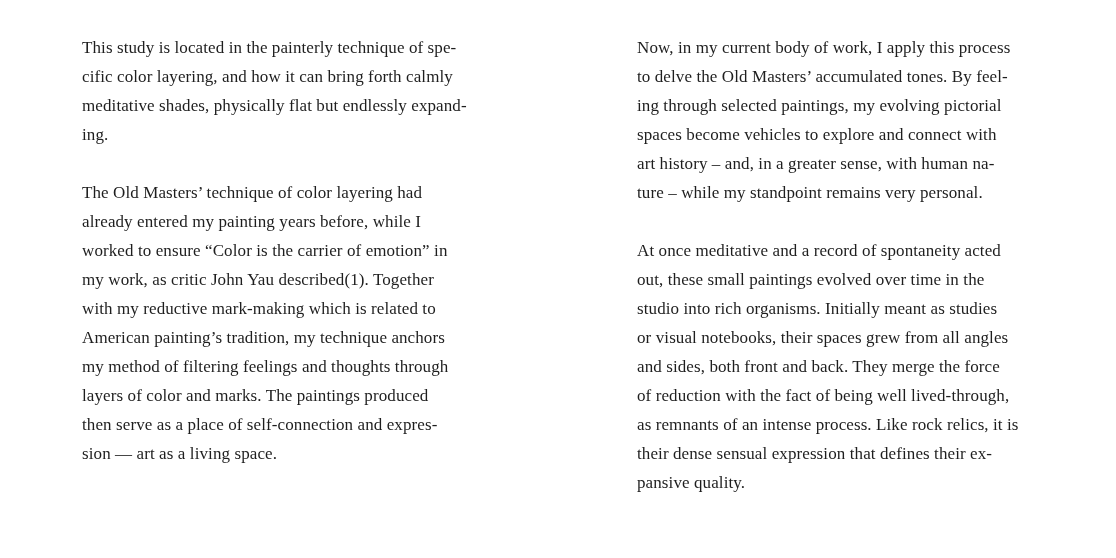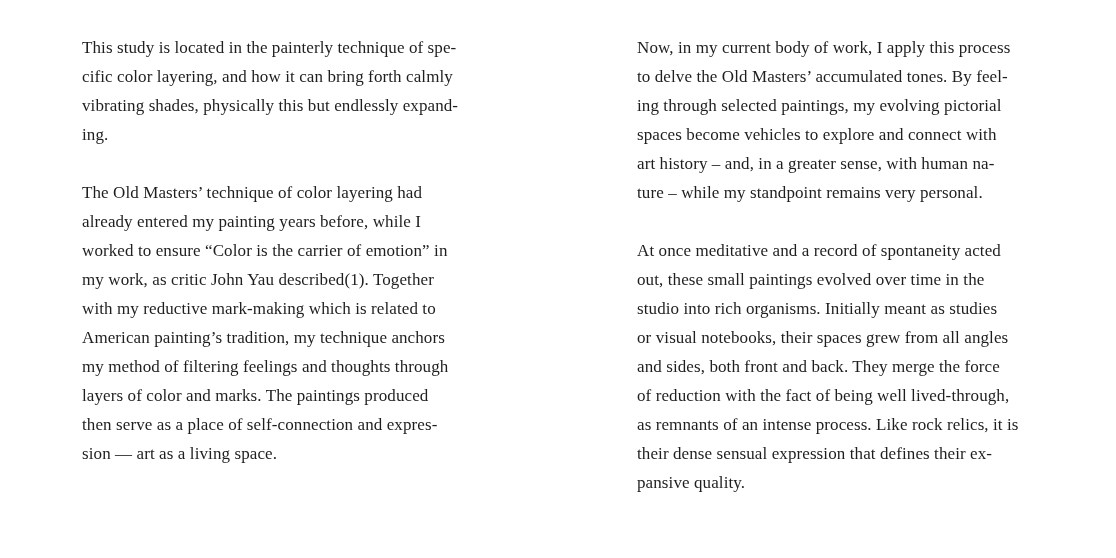--- a/index.html
+++ b/index.html
@@ -33,21 +33,21 @@
   }
 </style>
 </head>
 <body>
 
 <div class="spread">
 
   <div class="page page-left">
     <p class="para">This study is located in the painterly technique of spe-
 cific color layering, and how it can bring forth calmly
-vibrating shades, physically this but endlessly expand-
+meditative shades, physically flat but endlessly expand-
 ing.</p>
     <p class="para">The Old Masters’ technique of color layering had
 already entered my painting years before, while I
 worked to ensure “Color is the carrier of emotion” in
 my work, as critic John Yau described(1). Together
 with my reductive mark-making which is related to
 American painting’s tradition, my technique anchors
 my method of filtering feelings and thoughts through
 layers of color and marks. The paintings produced
 then serve as a place of self-connection and expres-

